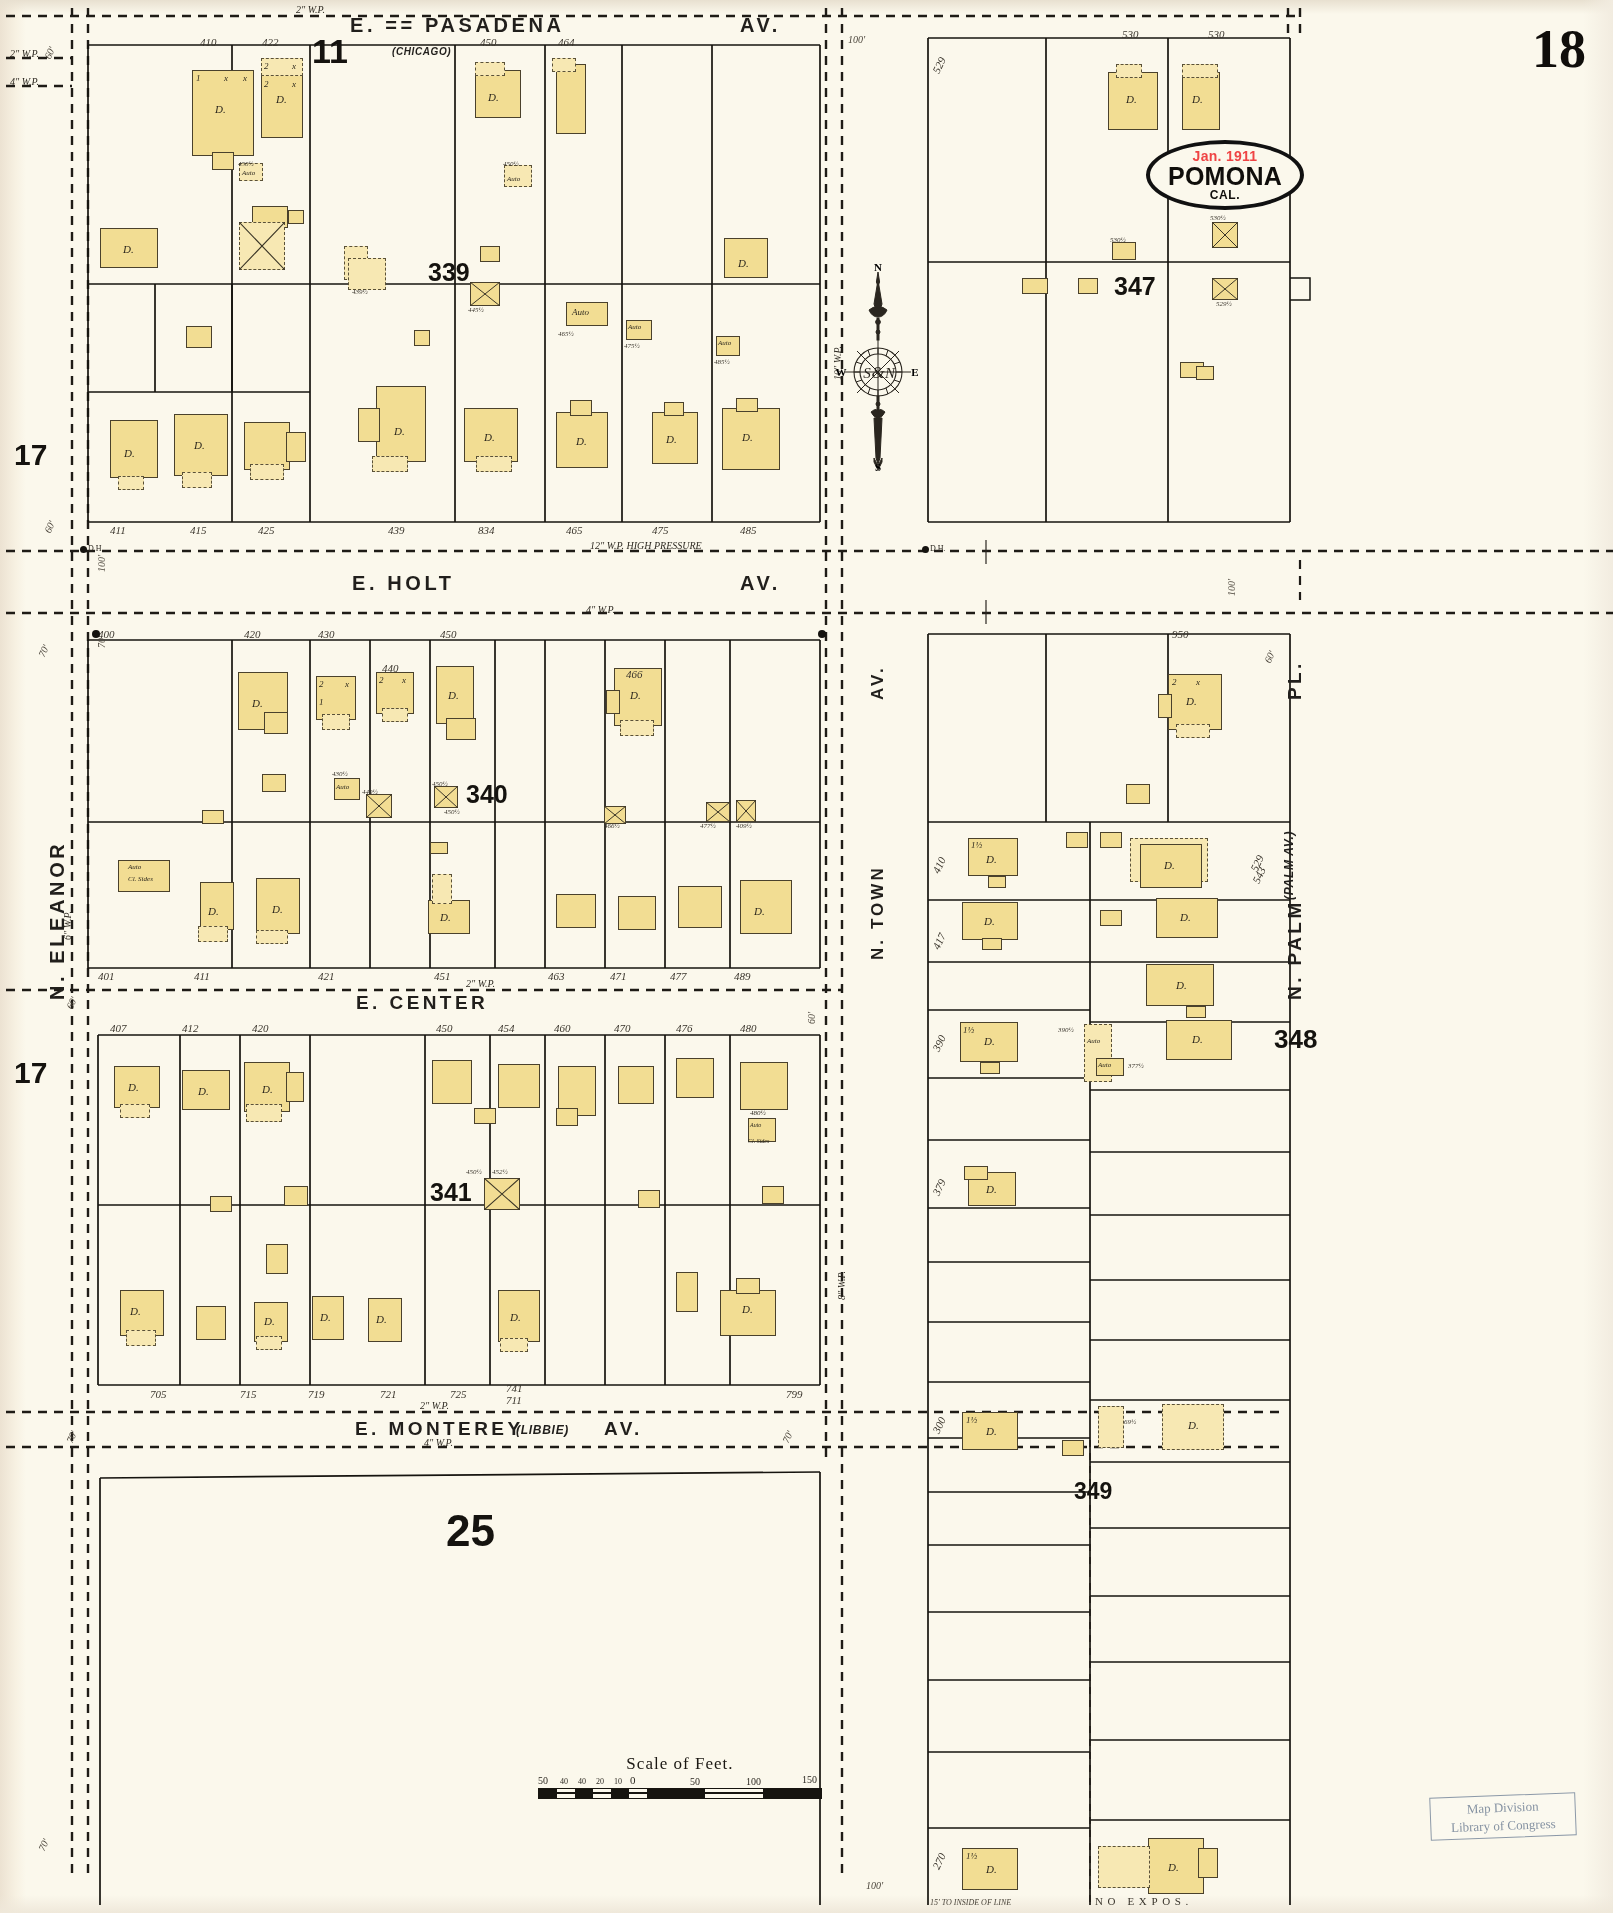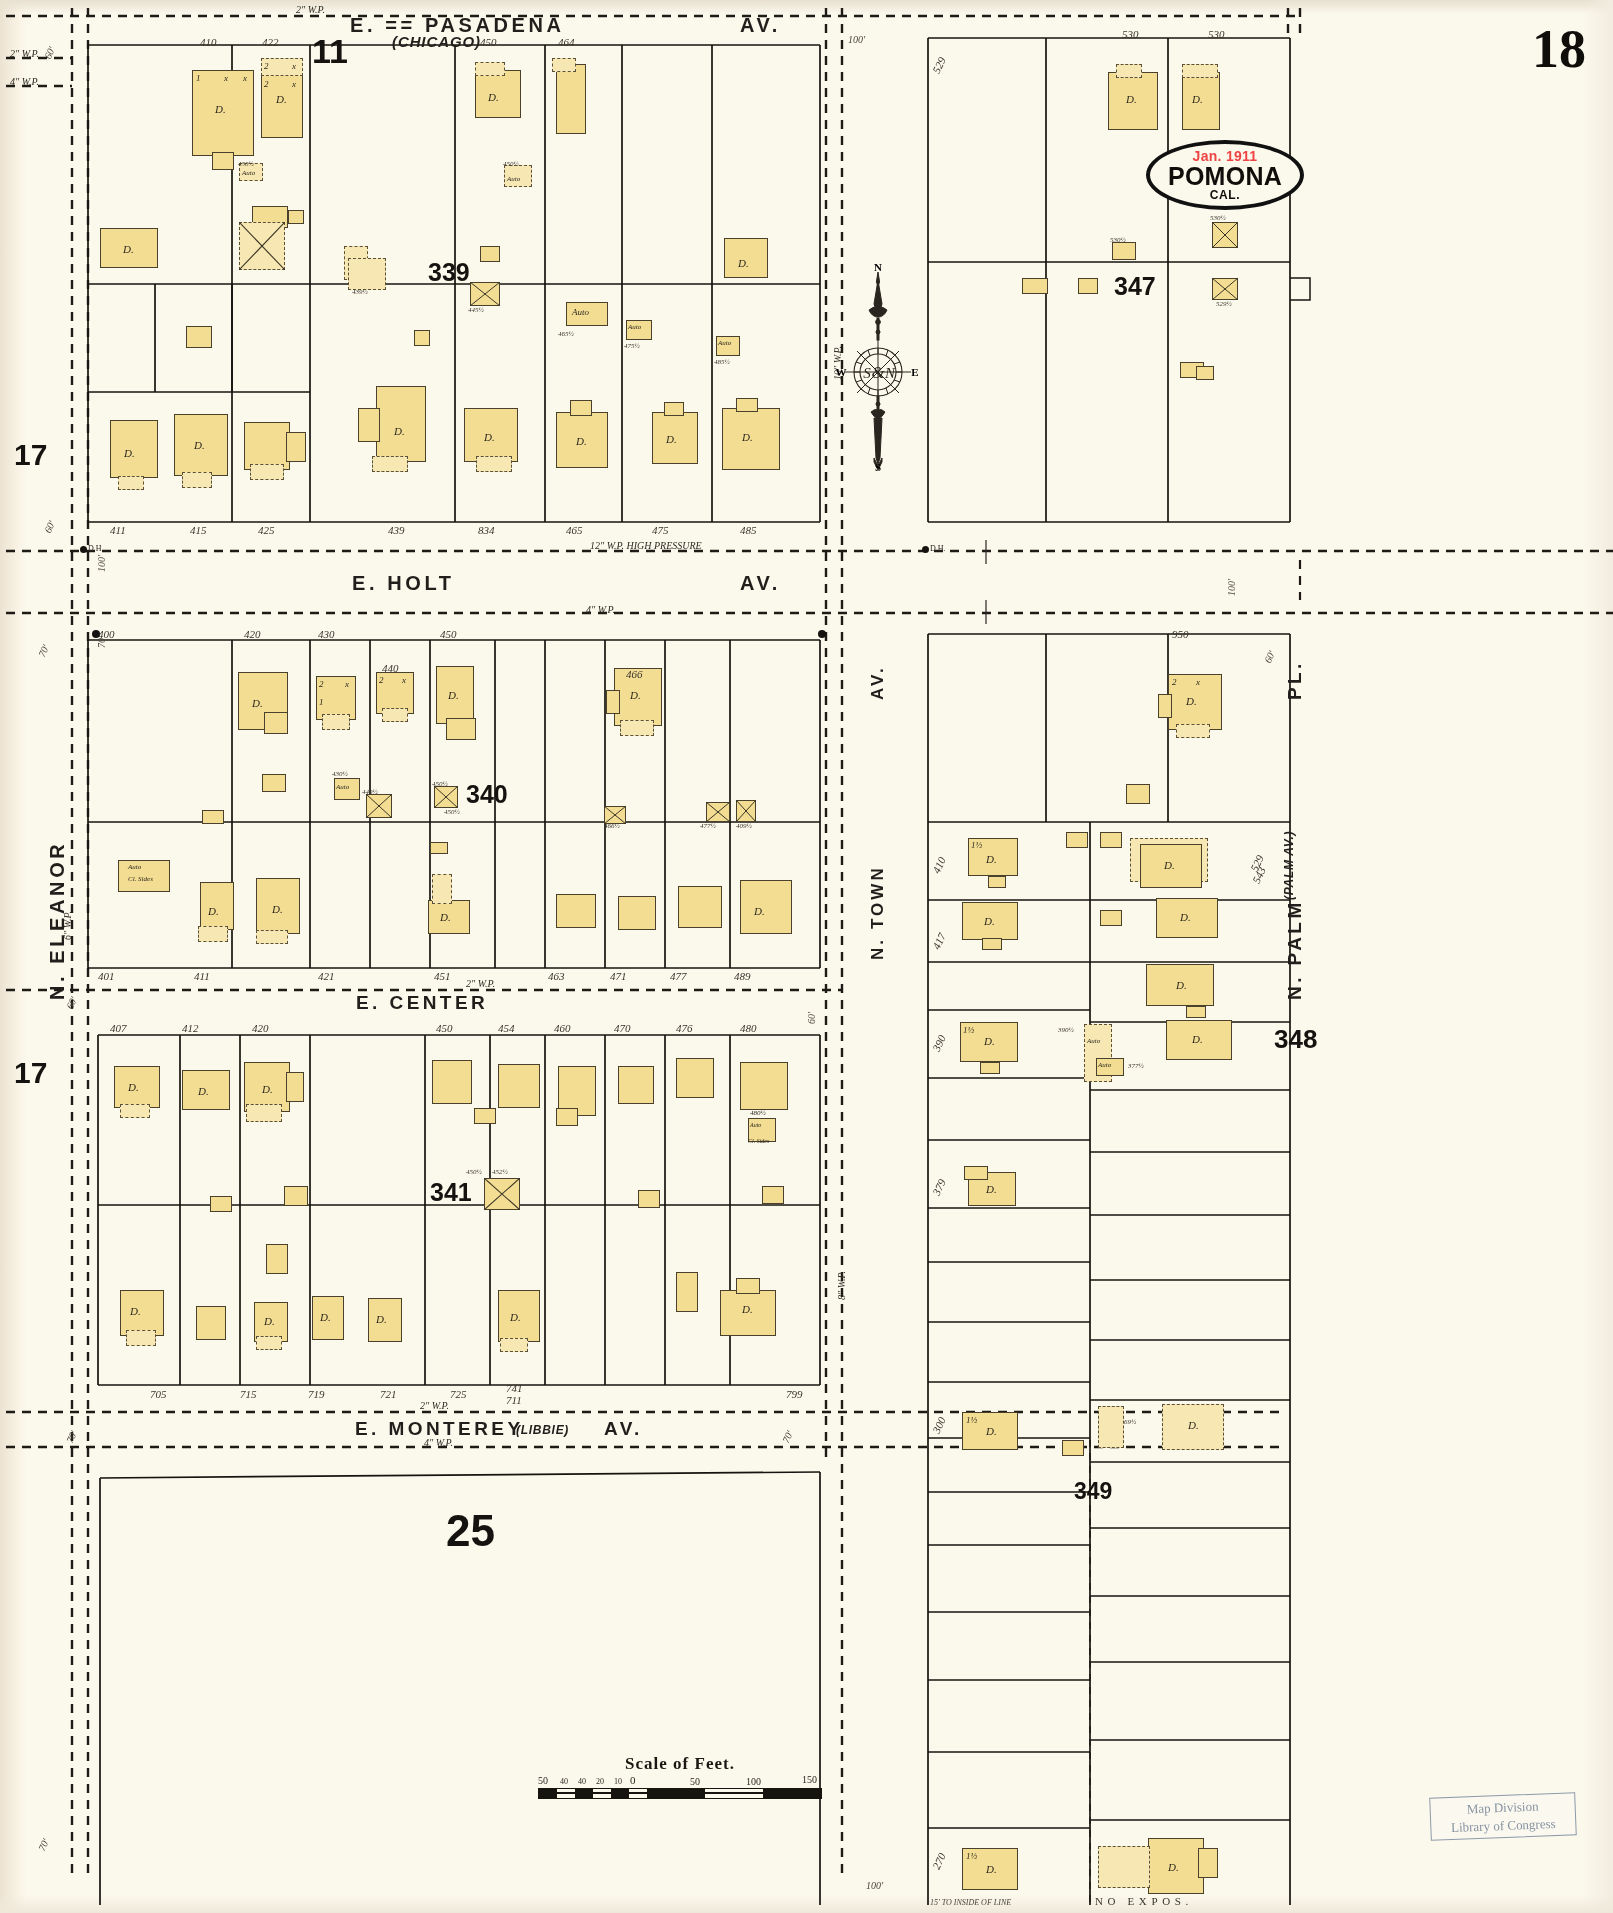--- a/index.html
+++ b/index.html
@@ -49,21 +49,21 @@
   #cartouche .c-state{font-family:"Liberation Sans",sans-serif;font-weight:bold;font-size:12px;
      letter-spacing:.05em;color:#100e0b;}
 
   
   #compass{width:86px;height:210px;}
   .comp-ltr{font-family:"Liberation Serif",serif;font-size:11px;font-weight:bold;color:#23201a;}
 
   
   #scalebox{width:300px;}
   #scale-title{font-family:"Liberation Serif",serif;font-size:17px;color:#1b1813;
-     text-align:center;letter-spacing:.06em;font-weight:bold;}
+     text-align:center;letter-spacing:.06em;}
   .scale-tick{font-family:"Liberation Serif",serif;font-size:9px;color:#2b2720;position:absolute;}
   #scale-rule{position:relative;height:9px;border:1.5px solid #16140f;background:#fbf8ec;}
   #scale-rule .seg{position:absolute;top:0;bottom:0;background:#16140f;}
   #scale-rule .mid{position:absolute;left:0;right:0;top:3px;height:2px;background:#16140f;}
 
   
   #loc-stamp{border:1.6px solid #8c99a8;color:#8592a2;background:rgba(255,255,255,.18);
      font-family:"Liberation Serif",serif;text-align:center;line-height:1.35;
      transform:rotate(-2.2deg);padding:3px 6px;}
   #loc-stamp .l1{font-size:13px;}
@@ -611,21 +611,21 @@
   <div class="abs bldg-lbl" style="left:966px;top:1852px;"><i>1½</i></div>
 
   <div class="abs bldg" style="left:1148px;top:1838px;width:56px;height:56px;"></div>
   <div class="abs bldg-dash" style="left:1098px;top:1846px;width:52px;height:42px;"></div>
   <div class="abs bldg-lbl bl-D" style="left:1168px;top:1862px;"><i>D.</i></div>
   <div class="abs bldg" style="left:1198px;top:1848px;width:20px;height:30px;"></div>
 
   <div class="abs noexpos" style="left:1095px;top:1895px;">NO EXPOS.</div>
 
   <div class="abs street-label" style="left:350px;top:14px;font-size:20px;">E.  ==  PASADENA</div>
-  <div class="abs street-alt" style="left:392px;top:33px;font-size:15px;">(CHICAGO)</div>
+  <div class="abs street-alt" style="left:392px;top:46px;font-size:10px;">(CHICAGO)</div>
   <div class="abs street-label" style="left:740px;top:14px;font-size:20px;">AV.</div>
 
   <div class="abs street-label" style="left:352px;top:572px;font-size:20px;">E.    HOLT</div>
   <div class="abs street-label" style="left:740px;top:572px;font-size:20px;">AV.</div>
 
   <div class="abs street-label" style="left:356px;top:992px;font-size:19px;">E.    CENTER</div>
 
   <div class="abs street-label" style="left:355px;top:1418px;font-size:19px;">E.   MONTEREY</div>
   <div class="abs street-alt" style="left:516px;top:1423px;font-size:12px;">(LIBBIE)</div>
   <div class="abs street-label" style="left:604px;top:1418px;font-size:19px;">AV.</div>

